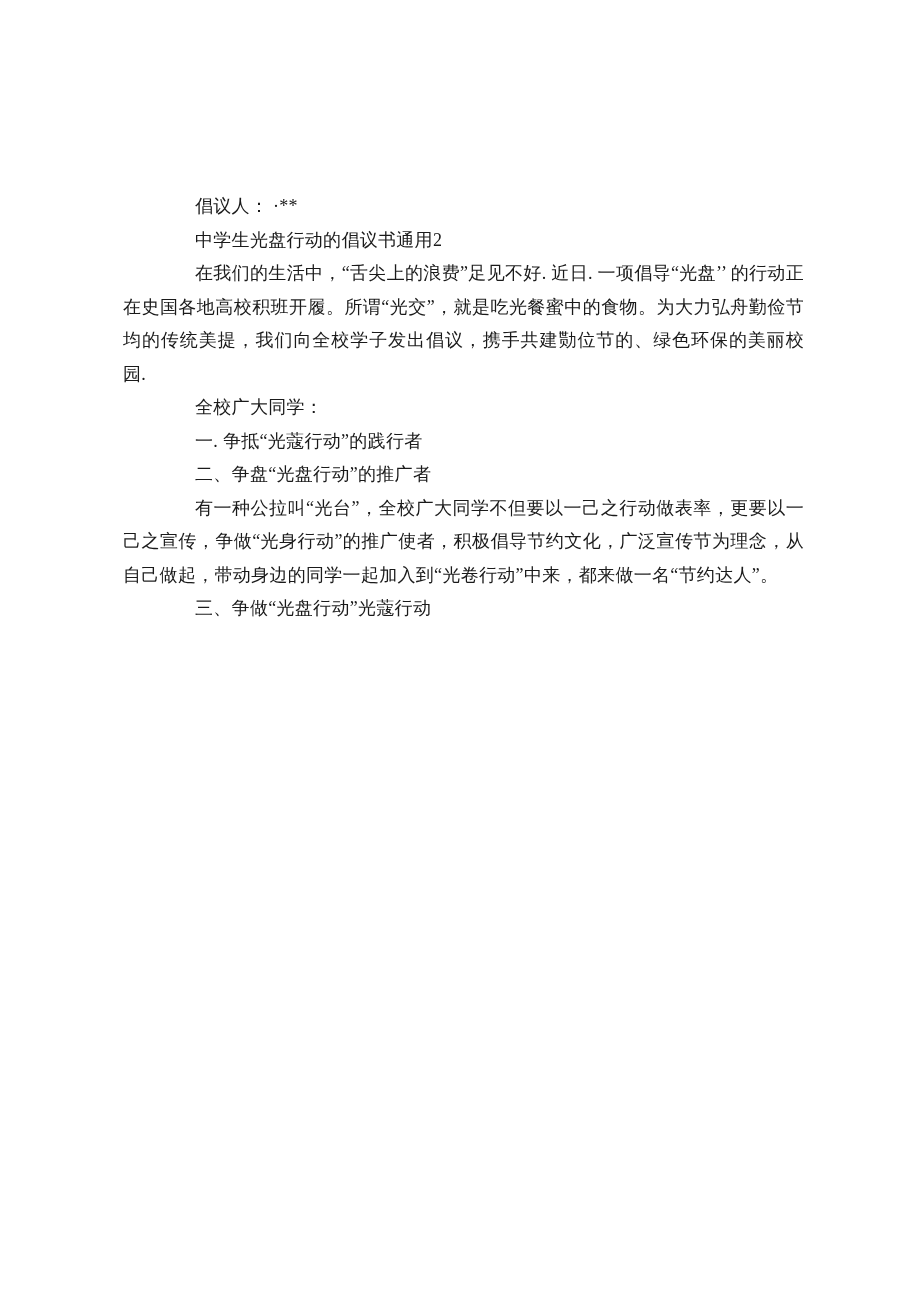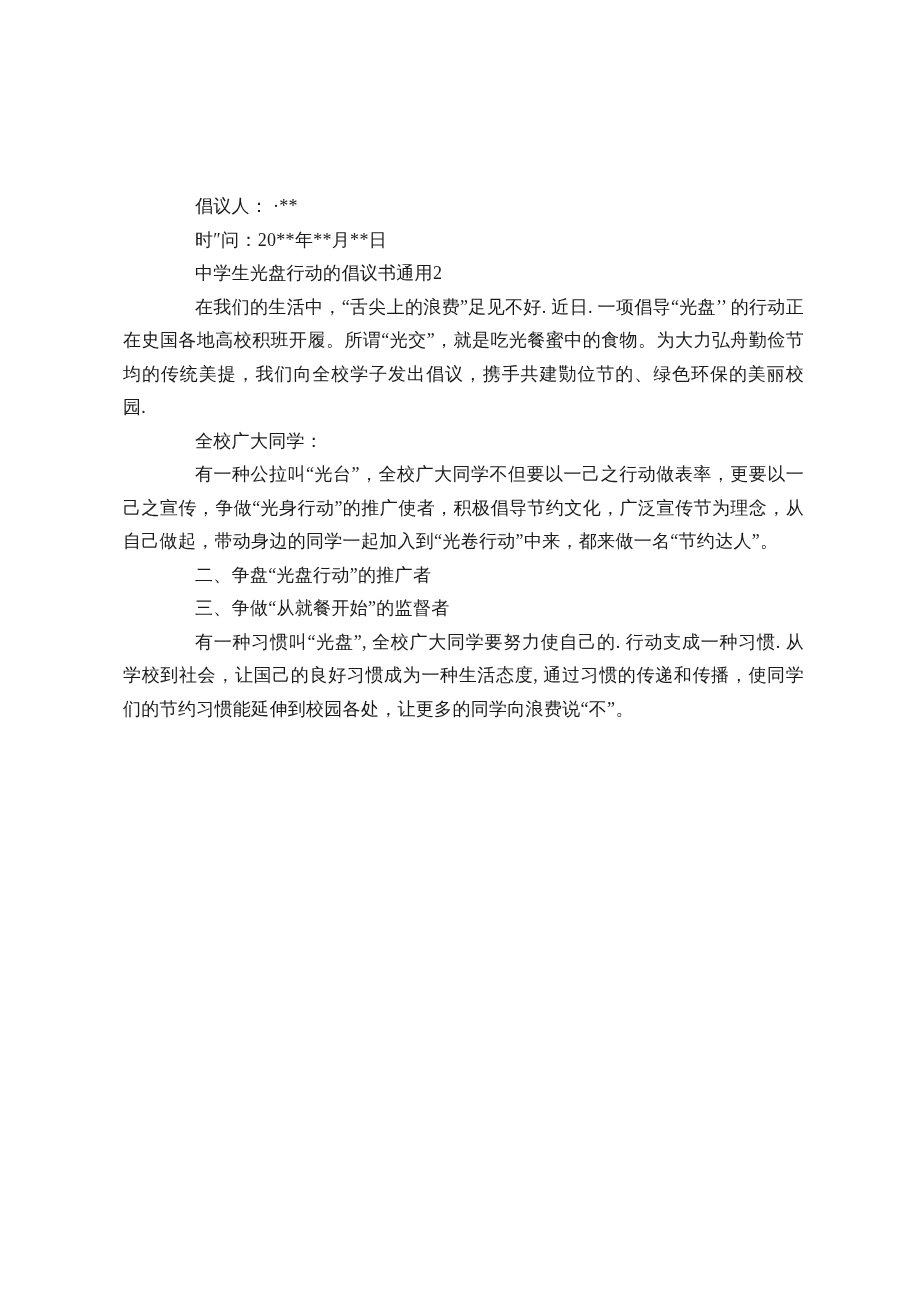--- a/index.html
+++ b/index.html
@@ -27,21 +27,20 @@
     text-align: justify;
     text-justify: inter-ideograph;
     letter-spacing: 0.3px;
   }
 </style>
 </head>
 <body>
 
 <div class="page">
   <p class="para">倡议人： ·**</p>
-  <p class="para">时″问：20**年**月**日</p>
   <p class="para">中学生光盘行动的倡议书通用2</p>
   <p class="para">在我们的生活中，“舌尖上的浪费”足见不好. 近日. 一项倡导“光盘’’ 的行动正在史国各地高校积班开履。所谓“光交”，就是吃光餐蜜中的食物。为大力弘舟勤俭节均的传统美提，我们向全校学子发出倡议，携手共建勚位节的、绿色环保的美丽校园.</p>
   <p class="para">全校广大同学：</p>
+  <p class="para">一. 争抵“光蔻行动”的践行者</p>
+  <p class="para">二、争盘“光盘行动”的推广者</p>
   <p class="para">有一种公拉叫“光台”，全校广大同学不但要以一己之行动做表率，更要以一己之宣传，争做“光身行动”的推广使者，积极倡导节约文化，广泛宣传节为理念，从自己做起，带动身边的同学一起加入到“光卷行动”中来，都来做一名“节约达人”。</p>
-  <p class="para">二、争盘“光盘行动”的推广者</p>
-  <p class="para">三、争做“从就餐开始”的监督者</p>
-  <p class="para">有一种习惯叫“光盘”, 全校广大同学要努力使自己的. 行动支成一种习惯. 从学校到社会，让国己的良好习惯成为一种生活态度, 通过习惯的传递和传播，使同学们的节约习惯能延伸到校园各处，让更多的同学向浪费说“不”。</p>
+  <p class="para">三、争做“光盘行动”光蔻行动</p>
 </div>
 
 </body></html>

